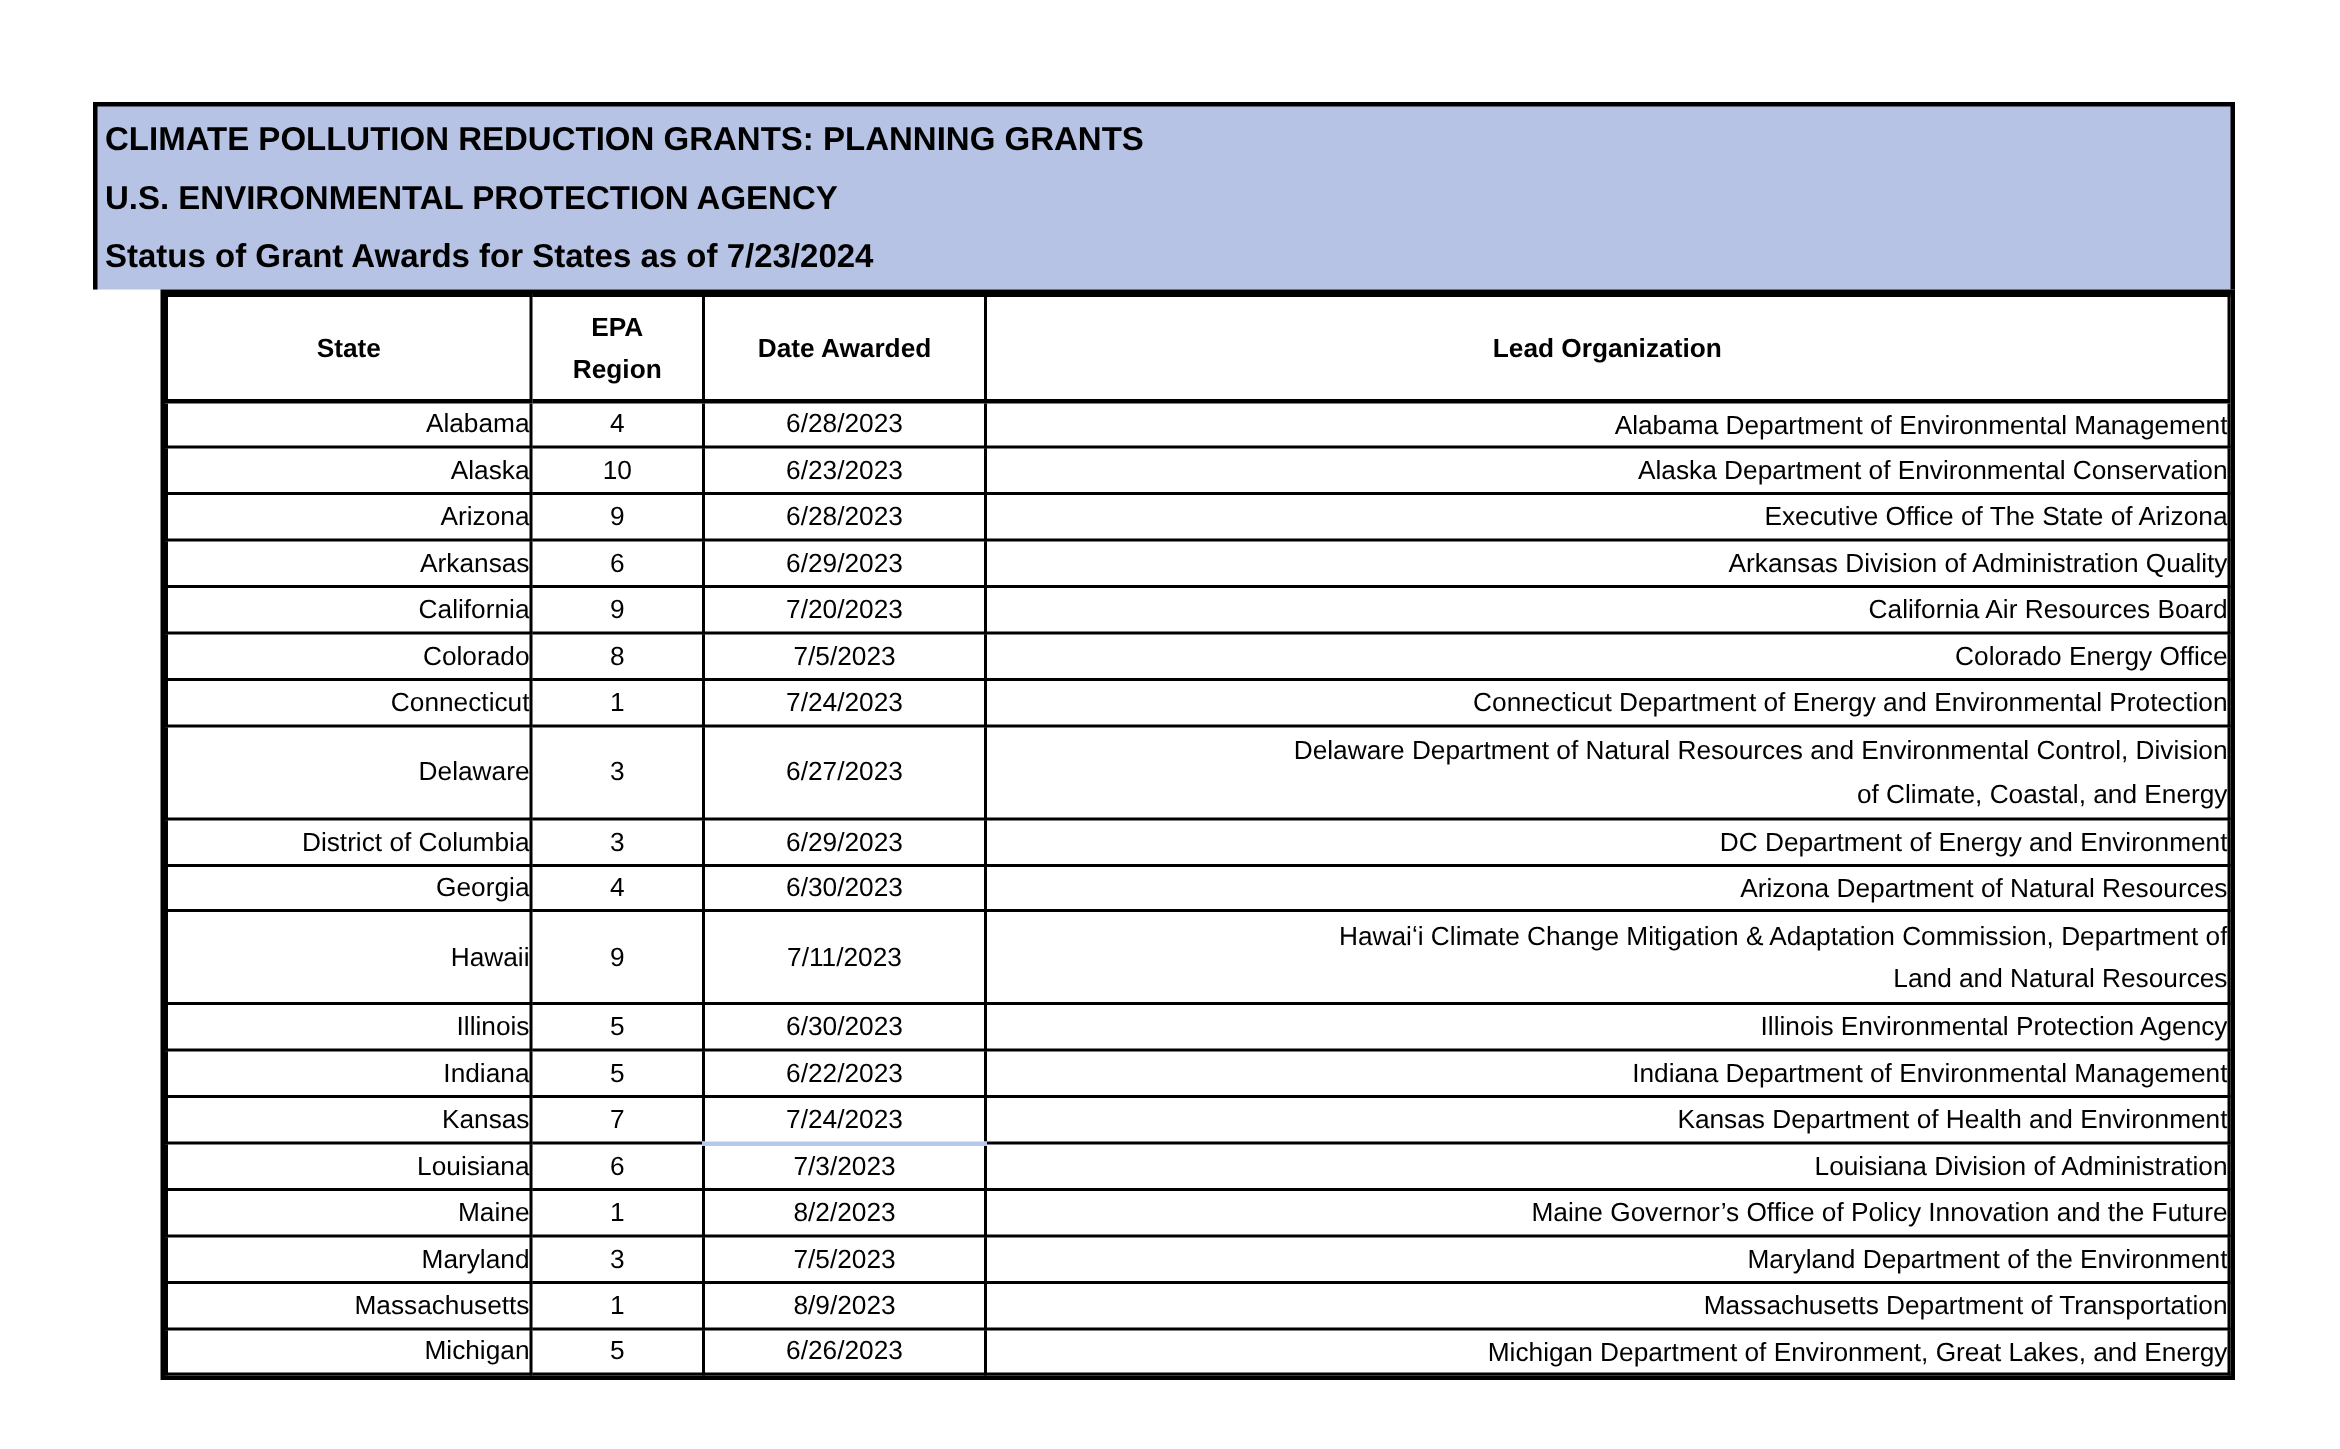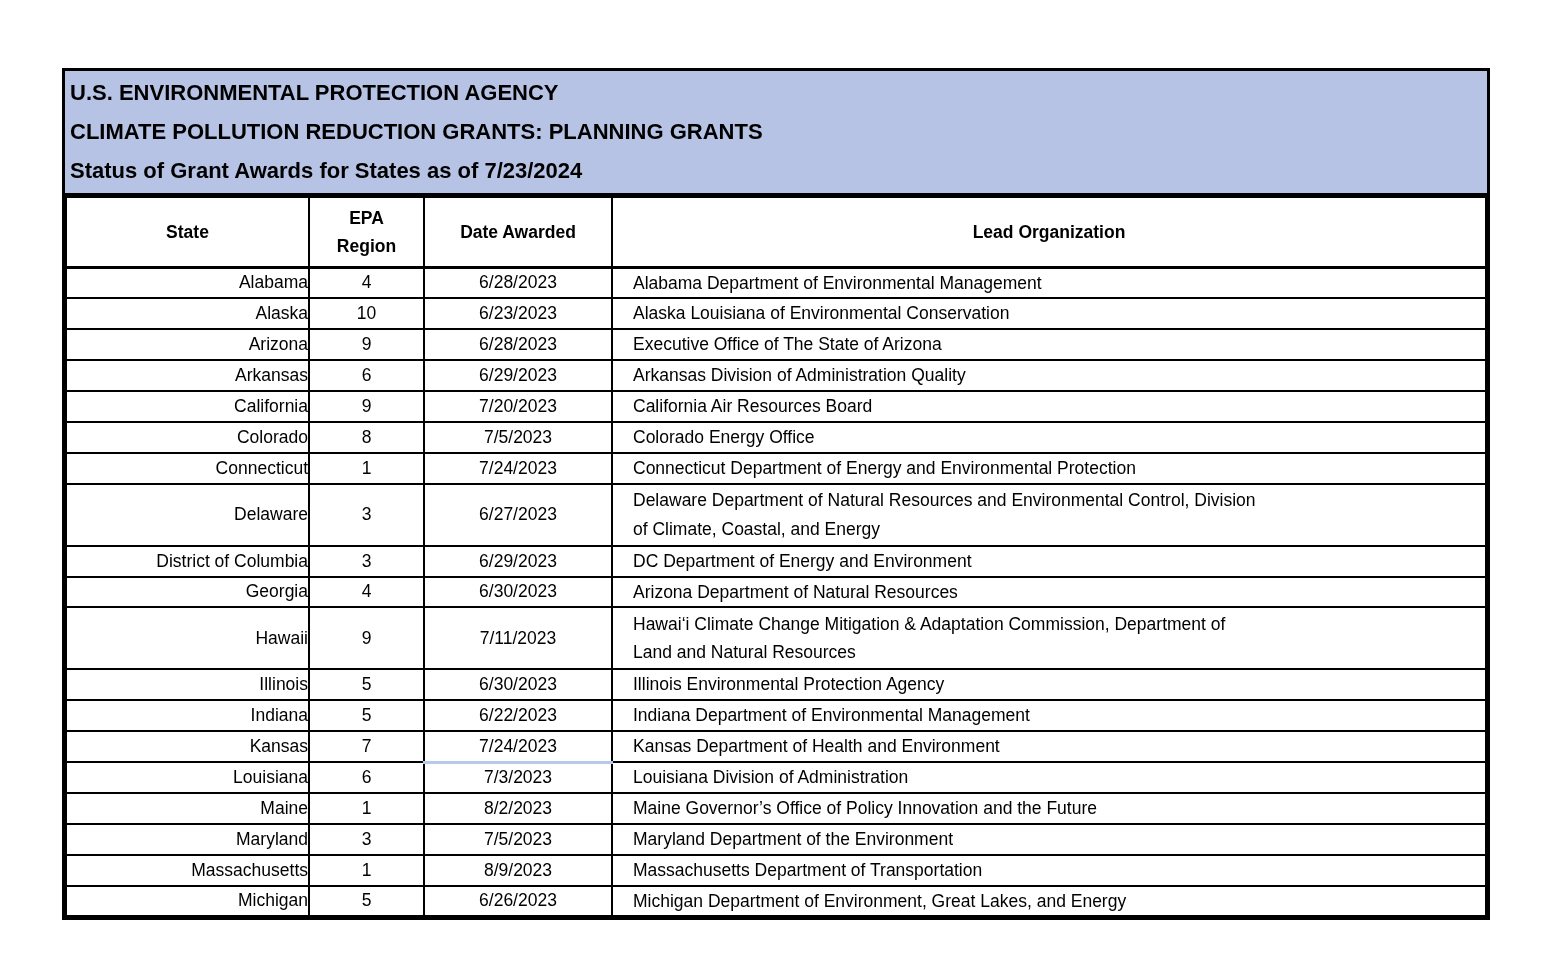--- a/index.html
+++ b/index.html
@@ -25,20 +25,21 @@
   .title-line {
     font-size: 22px;
     font-weight: bold;
     line-height: 39px;
     padding-left: 5px;
     white-space: nowrap;
   }
   
   .table-wrap {
     border: 3px solid #000000;
+    margin-left: 45px;
   }
   table.grant-table {
     border-collapse: collapse;
     width: 100%;
     table-layout: fixed;
   }
   .grant-table col.c-state  { width: 243px; }
   .grant-table col.c-region { width: 115px; }
   .grant-table col.c-date   { width: 188px; }
   .grant-table col.c-org    { width: auto;  }
@@ -54,31 +55,31 @@
     text-align: center;
     white-space: pre-line;
     line-height: 1.6;
     border-bottom-width: 3px;
   }
   .grant-table td { height: 30px; }
   .grant-table tr.tall td { height: 62px; }
   .cell.state { text-align: right;  padding-left: 4px; }
   .cell.region { text-align: center; }
   .cell.date  { text-align: center; border-radius: 12px; }
-  .cell.org   { text-align: left; padding-left: 20px; white-space: pre-line; line-height: 1.65; }
+  .cell.org   { text-align: right; padding-left: 20px; white-space: pre-line; line-height: 1.65; }
   .grant-table td.hl-border { border-bottom: 3px solid #b6c9ea; }
 </style>
 </head>
 <body>
 
 <div class="sheet">
 
   <div class="title-block">
+    <div class="title-line">CLIMATE POLLUTION REDUCTION GRANTS: PLANNING GRANTS</div>
     <div class="title-line">U.S. ENVIRONMENTAL PROTECTION AGENCY</div>
-    <div class="title-line">CLIMATE POLLUTION REDUCTION GRANTS: PLANNING GRANTS</div>
     <div class="title-line">Status of Grant Awards for States as of 7/23/2024</div>
   </div>
 
   <div class="table-wrap">
     <table class="grant-table">
       <colgroup>
         <col class="c-state">
           <col class="c-region">
           <col class="c-date">
           <col class="c-org">
@@ -96,21 +97,21 @@
           <tr>
             <td class="cell state">Alabama</td>
             <td class="cell region">4</td>
             <td class="cell date">6/28/2023</td>
             <td class="cell org">Alabama Department of Environmental Management</td>
           </tr>
           <tr>
             <td class="cell state">Alaska</td>
             <td class="cell region">10</td>
             <td class="cell date">6/23/2023</td>
-            <td class="cell org">Alaska Louisiana of Environmental Conservation</td>
+            <td class="cell org">Alaska Department of Environmental Conservation</td>
           </tr>
           <tr>
             <td class="cell state">Arizona</td>
             <td class="cell region">9</td>
             <td class="cell date">6/28/2023</td>
             <td class="cell org">Executive Office of The State of Arizona</td>
           </tr>
           <tr>
             <td class="cell state">Arkansas</td>
             <td class="cell region">6</td>

